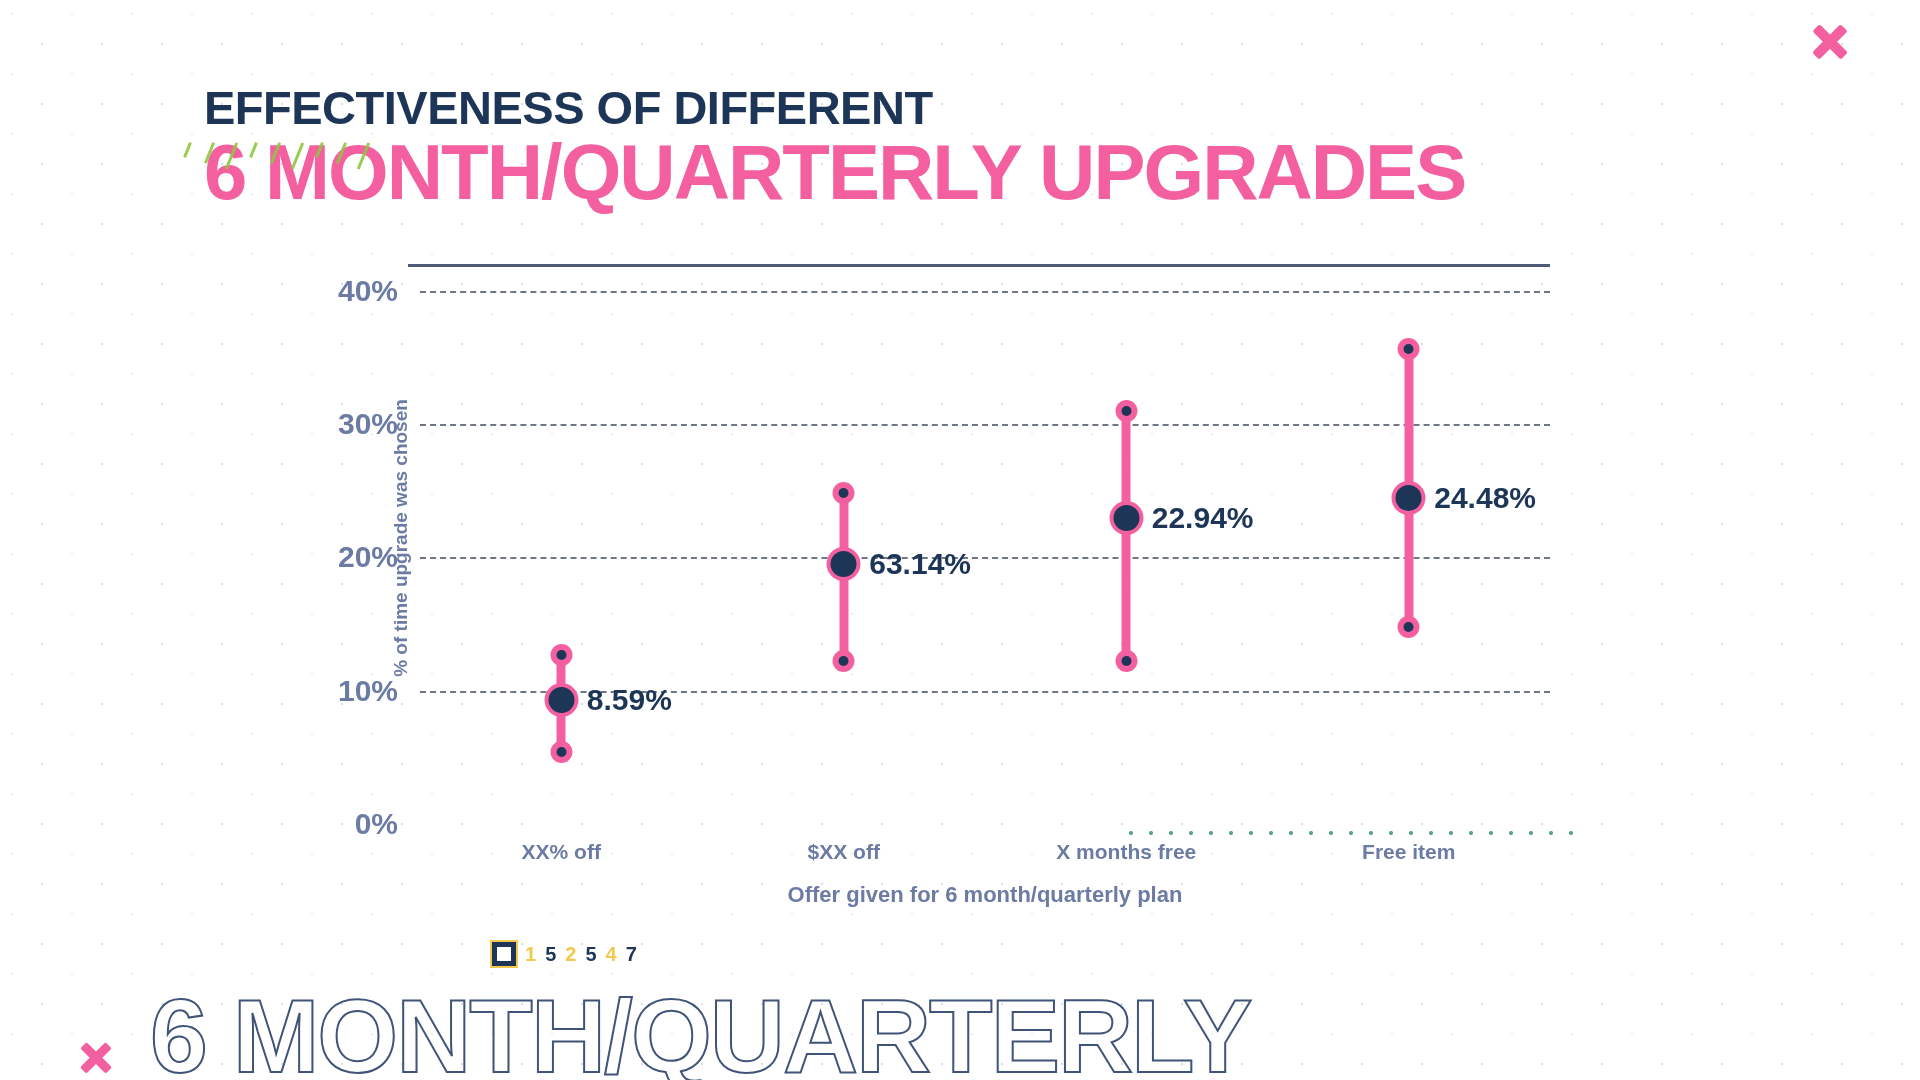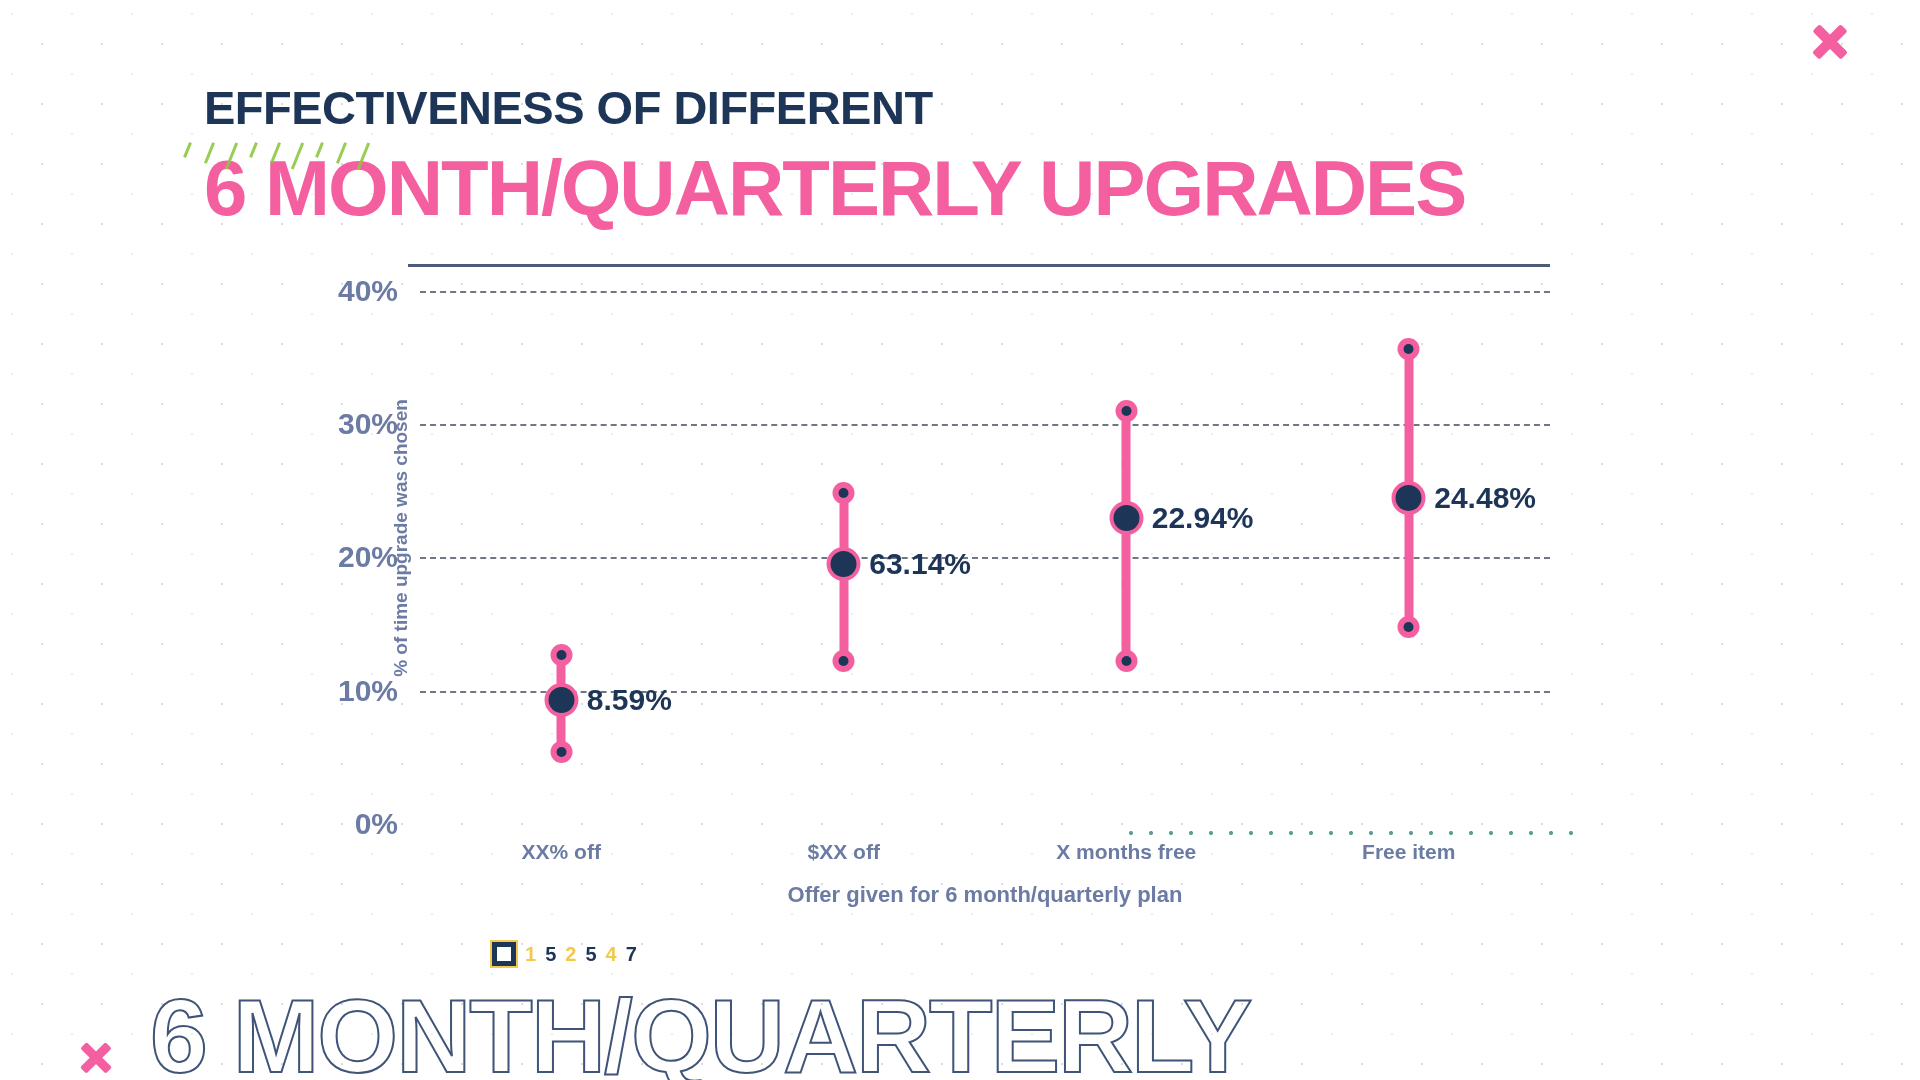--- a/index.html
+++ b/index.html
@@ -62,21 +62,21 @@
   }
   #title-line-1 {
     font-size: 47px;
     font-weight: 800;
     letter-spacing: -0.5px;
     color: #1d3557;
     line-height: 1;
     white-space: nowrap;
   }
   #title-line-2 {
-    margin-top: 20px;
+    margin-top: 4px;
     font-size: 78px;
     font-weight: 800;
     letter-spacing: -2px;
     color: #f4609f;
     line-height: 0.95;
     white-space: nowrap;
   }
   
   #hatch {
     position: absolute;

